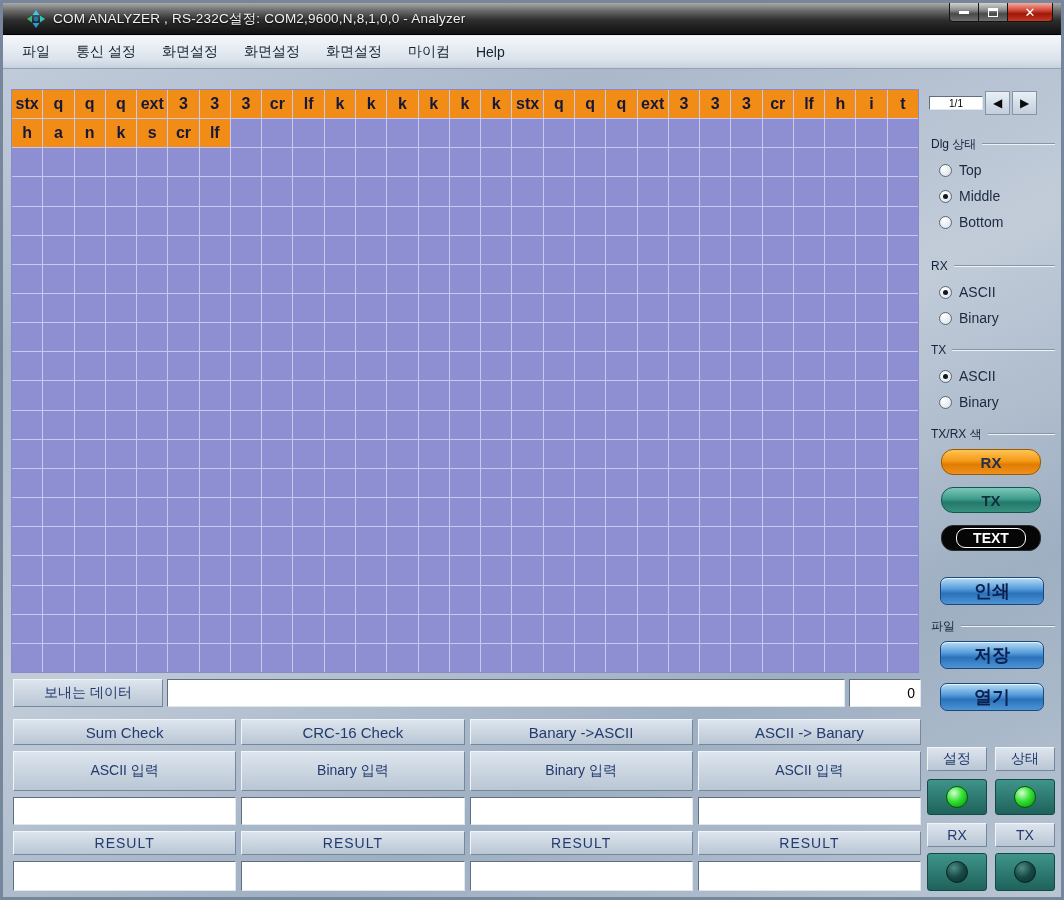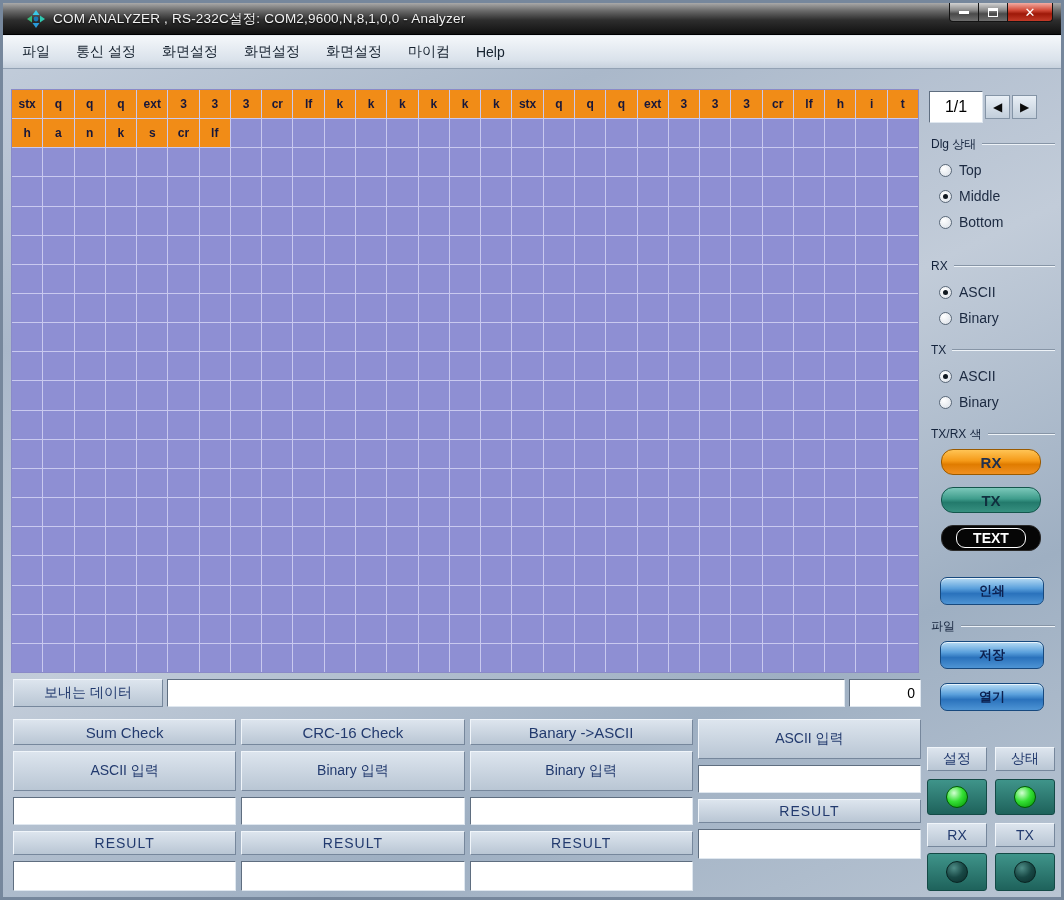--- a/index.html
+++ b/index.html
@@ -29,21 +29,21 @@
   
   .menubar{position:absolute;top:32px;left:0;right:0;height:34px;
     background:linear-gradient(#f4f7fa,#dae2eb 75%,#c7d1dd);border-bottom:1px solid #93a2b4;border-top:1px solid #e8edf3;
     display:flex;align-items:center;padding-left:6px}
   .menu-item{padding:5px 13px;font-size:14px;color:#16222f;white-space:nowrap}
 
   
   .grid{position:absolute;left:8px;top:86px;width:908px;height:584px;display:grid;gap:1px;
     background:#c9c9ef;border:1px solid #8a8ac8;--cellbg:#8e8fd3;--tokbg:#f18c17}
   .cell{background:var(--cellbg)}
-  .cell.token{background:var(--tokbg);color:#17173a;font-size:12px;display:flex;align-items:center;justify-content:center;
+  .cell.token{background:var(--tokbg);color:#17173a;font-size:16px;display:flex;align-items:center;justify-content:center;
     font-weight:bold;overflow:hidden}
 
   
   .bar{background:linear-gradient(#dde5ee,#b9c6d4);border:1px solid;border-color:#f0f5fa #76879c #76879c #f0f5fa;
     color:#223a6e;font-size:14px;display:flex;align-items:center;justify-content:center;white-space:nowrap}
   .field{background:#fff;border:1px solid;border-color:#5f6e80 #dfe7ef #dfe7ef #5f6e80;color:#000}
 
   
   .send-row{position:absolute;left:10px;top:676px;width:908px;height:28px;display:flex;gap:4px}
   .send-label{width:150px;font-size:14px}
@@ -56,41 +56,41 @@
   .check-col .header{height:26px;font-size:15px}
   .check-col .sublabel{height:40px;font-size:14px}
   .check-col input.field{height:28px;width:100%;padding:0 5px;font-size:14px;outline:none}
   .check-col .rlabel{height:24px;font-size:14px;letter-spacing:1px}
   .check-col .rfield{height:30px}
 
   
   .rpanel{position:absolute;left:922px;top:80px;width:134px;bottom:4px}
   .rpanel>*{position:absolute}
   .pager{left:4px;display:flex;align-items:center}
-  .pager-value{width:54px;height:32px;display:flex;align-items:center;justify-content:center;font-size:16px}
+  .pager-value{width:54px;height:14px;display:flex;align-items:center;justify-content:center;font-size:10px}
   .pager-btn{width:25px;height:24px;display:flex;align-items:center;justify-content:center;font-size:12px;color:#0a0a0a;
     background:linear-gradient(#e9eff6,#c2cedb);border:1px solid #8494a6;margin-left:2px}
   .section{left:6px;right:4px;height:18px;display:flex;align-items:center}
   .sec-label{font-size:12px;color:#14233c;white-space:nowrap}
   .rule{flex:1;margin-left:6px;border-top:1px solid #8795a6;border-bottom:1px solid #eef3f8;height:2px}
   .radio-col{left:0;right:0}
   .radio-row{height:26px;display:flex;align-items:center;gap:7px;padding-left:14px}
   .radio{width:13px;height:13px;border-radius:50%;border:1px solid #5a6878;
     background:radial-gradient(circle at 35% 30%,#fff,#d8dee6);position:relative;flex:none}
   .radio.checked::after{content:"";position:absolute;left:3px;top:3px;width:5px;height:5px;border-radius:50%;background:#101820}
   .radio-label{font-size:14px;color:#1b2940}
   .pill{left:16px;width:100px;height:26px;border-radius:12px;display:flex;align-items:center;justify-content:center;
     font-size:15px;font-weight:bold}
   .rx-pill{background:linear-gradient(#ffc455 0%,#f59a18 45%,#e07c00 60%,#f09020 100%);border:1px solid #9a5a00;color:#20304f}
   .tx-pill{background:linear-gradient(#7cc8ba 0%,#3f9d8c 45%,#237a6c 60%,#379080 100%);border:1px solid #14564c;color:#10303f}
   .text-pill{background:#060606;border:1px solid #2a2a2a;color:#fff}
   .text-inner{border:1.5px solid #fff;border-radius:9px;padding:1px 16px;font-size:14px;font-weight:bold}
   .bluebtn{left:15px;width:104px;height:28px;border-radius:7px;border:1px solid #17497e;
     background:linear-gradient(#b8dcf4 0%,#5aa0dc 40%,#2a72bc 60%,#4e94d4 100%);
-    color:#0c2050;font-size:13px;font-weight:bold;display:flex;align-items:center;justify-content:center;
+    color:#0c2050;font-size:18px;font-weight:bold;display:flex;align-items:center;justify-content:center;
     box-shadow:inset 0 1px 0 #e8f4fc}
   .stat-bar{height:24px}
   .led-box{height:36px;border-radius:3px;border:1px solid #144a46;display:flex;align-items:center;justify-content:center;
     background:linear-gradient(#3f948a,#1e625b)}
   .led{width:22px;height:22px;border-radius:50%;flex:none}
   .led.on{background:radial-gradient(circle at 35% 30%,#d2ffd2,#35e035 45%,#008f00);border:1px solid #005c00}
   .led.off{background:radial-gradient(circle at 35% 30%,#4f8d87,#184845 50%,#0b2c2a);border:1px solid #092523}
 </style>
 </head>
 <body>
@@ -736,20 +736,21 @@
         <div class="field rfield"></div>
       </div>
       <div class="check-col">
         <div class="bar header">Banary -&gt;ASCII</div>
         <div class="bar sublabel">Binary 입력</div>
         <input class="field" style="">
         <div class="bar rlabel">RESULT</div>
         <div class="field rfield"></div>
       </div>
       <div class="check-col">
+        <div class="bar header">ASCII -&gt; Banary</div>
         <div class="bar sublabel">ASCII 입력</div>
         <input class="field" style="">
         <div class="bar rlabel">RESULT</div>
         <div class="field rfield"></div>
       </div>
     </div>
 
   <div class="rpanel">
     <div class="pager" style="top:8px">
       <div class="field pager-value">1/1</div>

